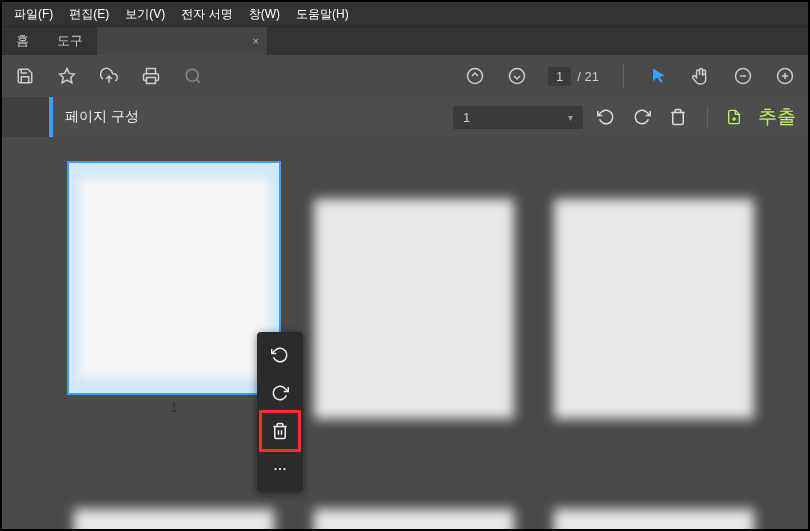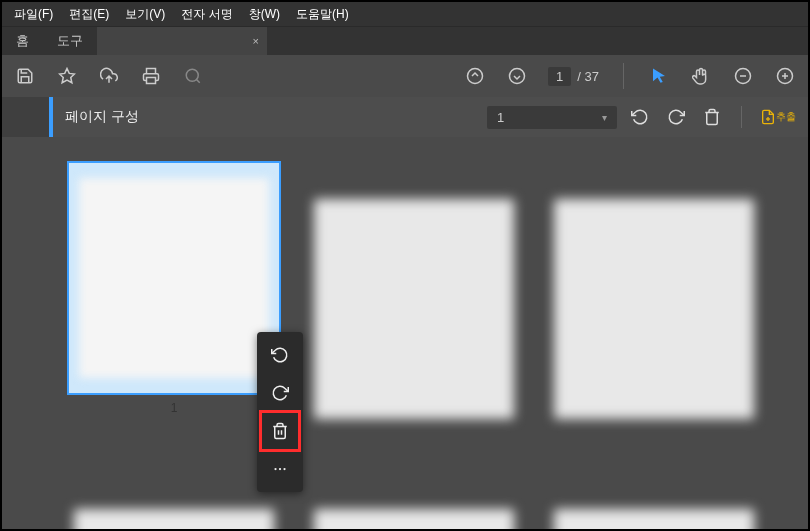--- a/index.html
+++ b/index.html
@@ -17,21 +17,21 @@
 .page-counter { display: flex; align-items: center; gap: 6px; font-size: 13px; color: #ccc; }
 .page-counter .current { background: #3a3a3a; padding: 2px 8px; border-radius: 2px; }
 .divider { width: 1px; height: 26px; background: #666; margin: 0 4px; }
 .pointer-icon { color: #3b9eff; }
 .subtoolbar { background: #4d4d4d; height: 40px; display: flex; align-items: center; padding: 0 12px; border-left: 4px solid #3b9eff; margin-left: 47px; }
 .subtoolbar .label { font-size: 14px; color: #eee; }
 .subtoolbar .spacer { flex: 1; }
 .page-dropdown { display: flex; align-items: center; gap: 6px; background: #3a3a3a; padding: 4px 10px; border-radius: 2px; font-size: 13px; color: #ccc; margin-right: 12px; min-width: 130px; justify-content: space-between; }
 .subtoolbar .actions { display: flex; align-items: center; gap: 14px; }
 .subtoolbar .icon-btn { color: #ddd; }
-.extract-btn { display: flex; align-items: center; gap: 0; font-size: 10px; color: #eab308; }
+.extract-btn { display: flex; align-items: center; gap: 16px; font-size: 19px; color: #bef264; }
 .content { position: relative; height: calc(100% - 132px); background: #4a4a4a; overflow: hidden; }
 .thumb-grid { position: absolute; top: 40px; left: 72px; display: grid; grid-template-columns: repeat(3, 200px); gap: 60px 40px; }
 .thumb { width: 200px; height: 250px; display: flex; flex-direction: column; align-items: center; position: relative; }
 .thumb .page { width: 200px; height: 220px; background: #e8e8e8; filter: blur(6px); border-radius: 2px; }
 .thumb.selected .page-wrap { width: 214px; height: 234px; background: #cfe8fb; border: 2px solid #3b9eff; display: flex; align-items: center; justify-content: center; margin: -8px; }
 .thumb .page-num { margin-top: 8px; font-size: 12px; color: #ddd; }
 .thumb.selected .page-num { color: #333; position: absolute; bottom: 4px; }
 .thumb.selected { margin-top: -8px; }
 .thumb.selected .page-inner { width: 190px; height: 200px; background: #f5f5f5; filter: blur(4px); }
 
@@ -102,21 +102,21 @@
       </svg>
   </div>
   <div class="icon-btn">
     <svg viewBox="0 0 24 24" fill="none" stroke="currentColor" stroke-width="2">
         <circle cx="12" cy="12" r="10"></circle>
         <polyline points="8 12 12 16 16 12"></polyline>
       </svg>
   </div>
   <div class="page-counter">
     <span class="current">1</span>
-    <span>/  37</span>
+    <span>/  21</span>
   </div>
   <div class="divider"></div>
   <div class="icon-btn pointer-icon">
     <svg viewBox="0 0 24 24" fill="currentColor">
         <path d="M4 2l16 10-7 1 4 7-3 1-4-7-6 5z"></path>
       </svg>
   </div>
   <div class="icon-btn">
     <svg viewBox="0 0 24 24" fill="none" stroke="currentColor" stroke-width="2">
         <path d="M18 11V6a2 2 0 0 0-4 0v5M14 10V4a2 2 0 0 0-4 0v6M10 10.5V6a2 2 0 0 0-4 0v8l-2-2a2 2 0 0 0-2.8 2.8l4 5a6 6 0 0 0 5 2.7h2a6 6 0 0 0 6-6v-5a2 2 0 0 0-4 0"></path>

